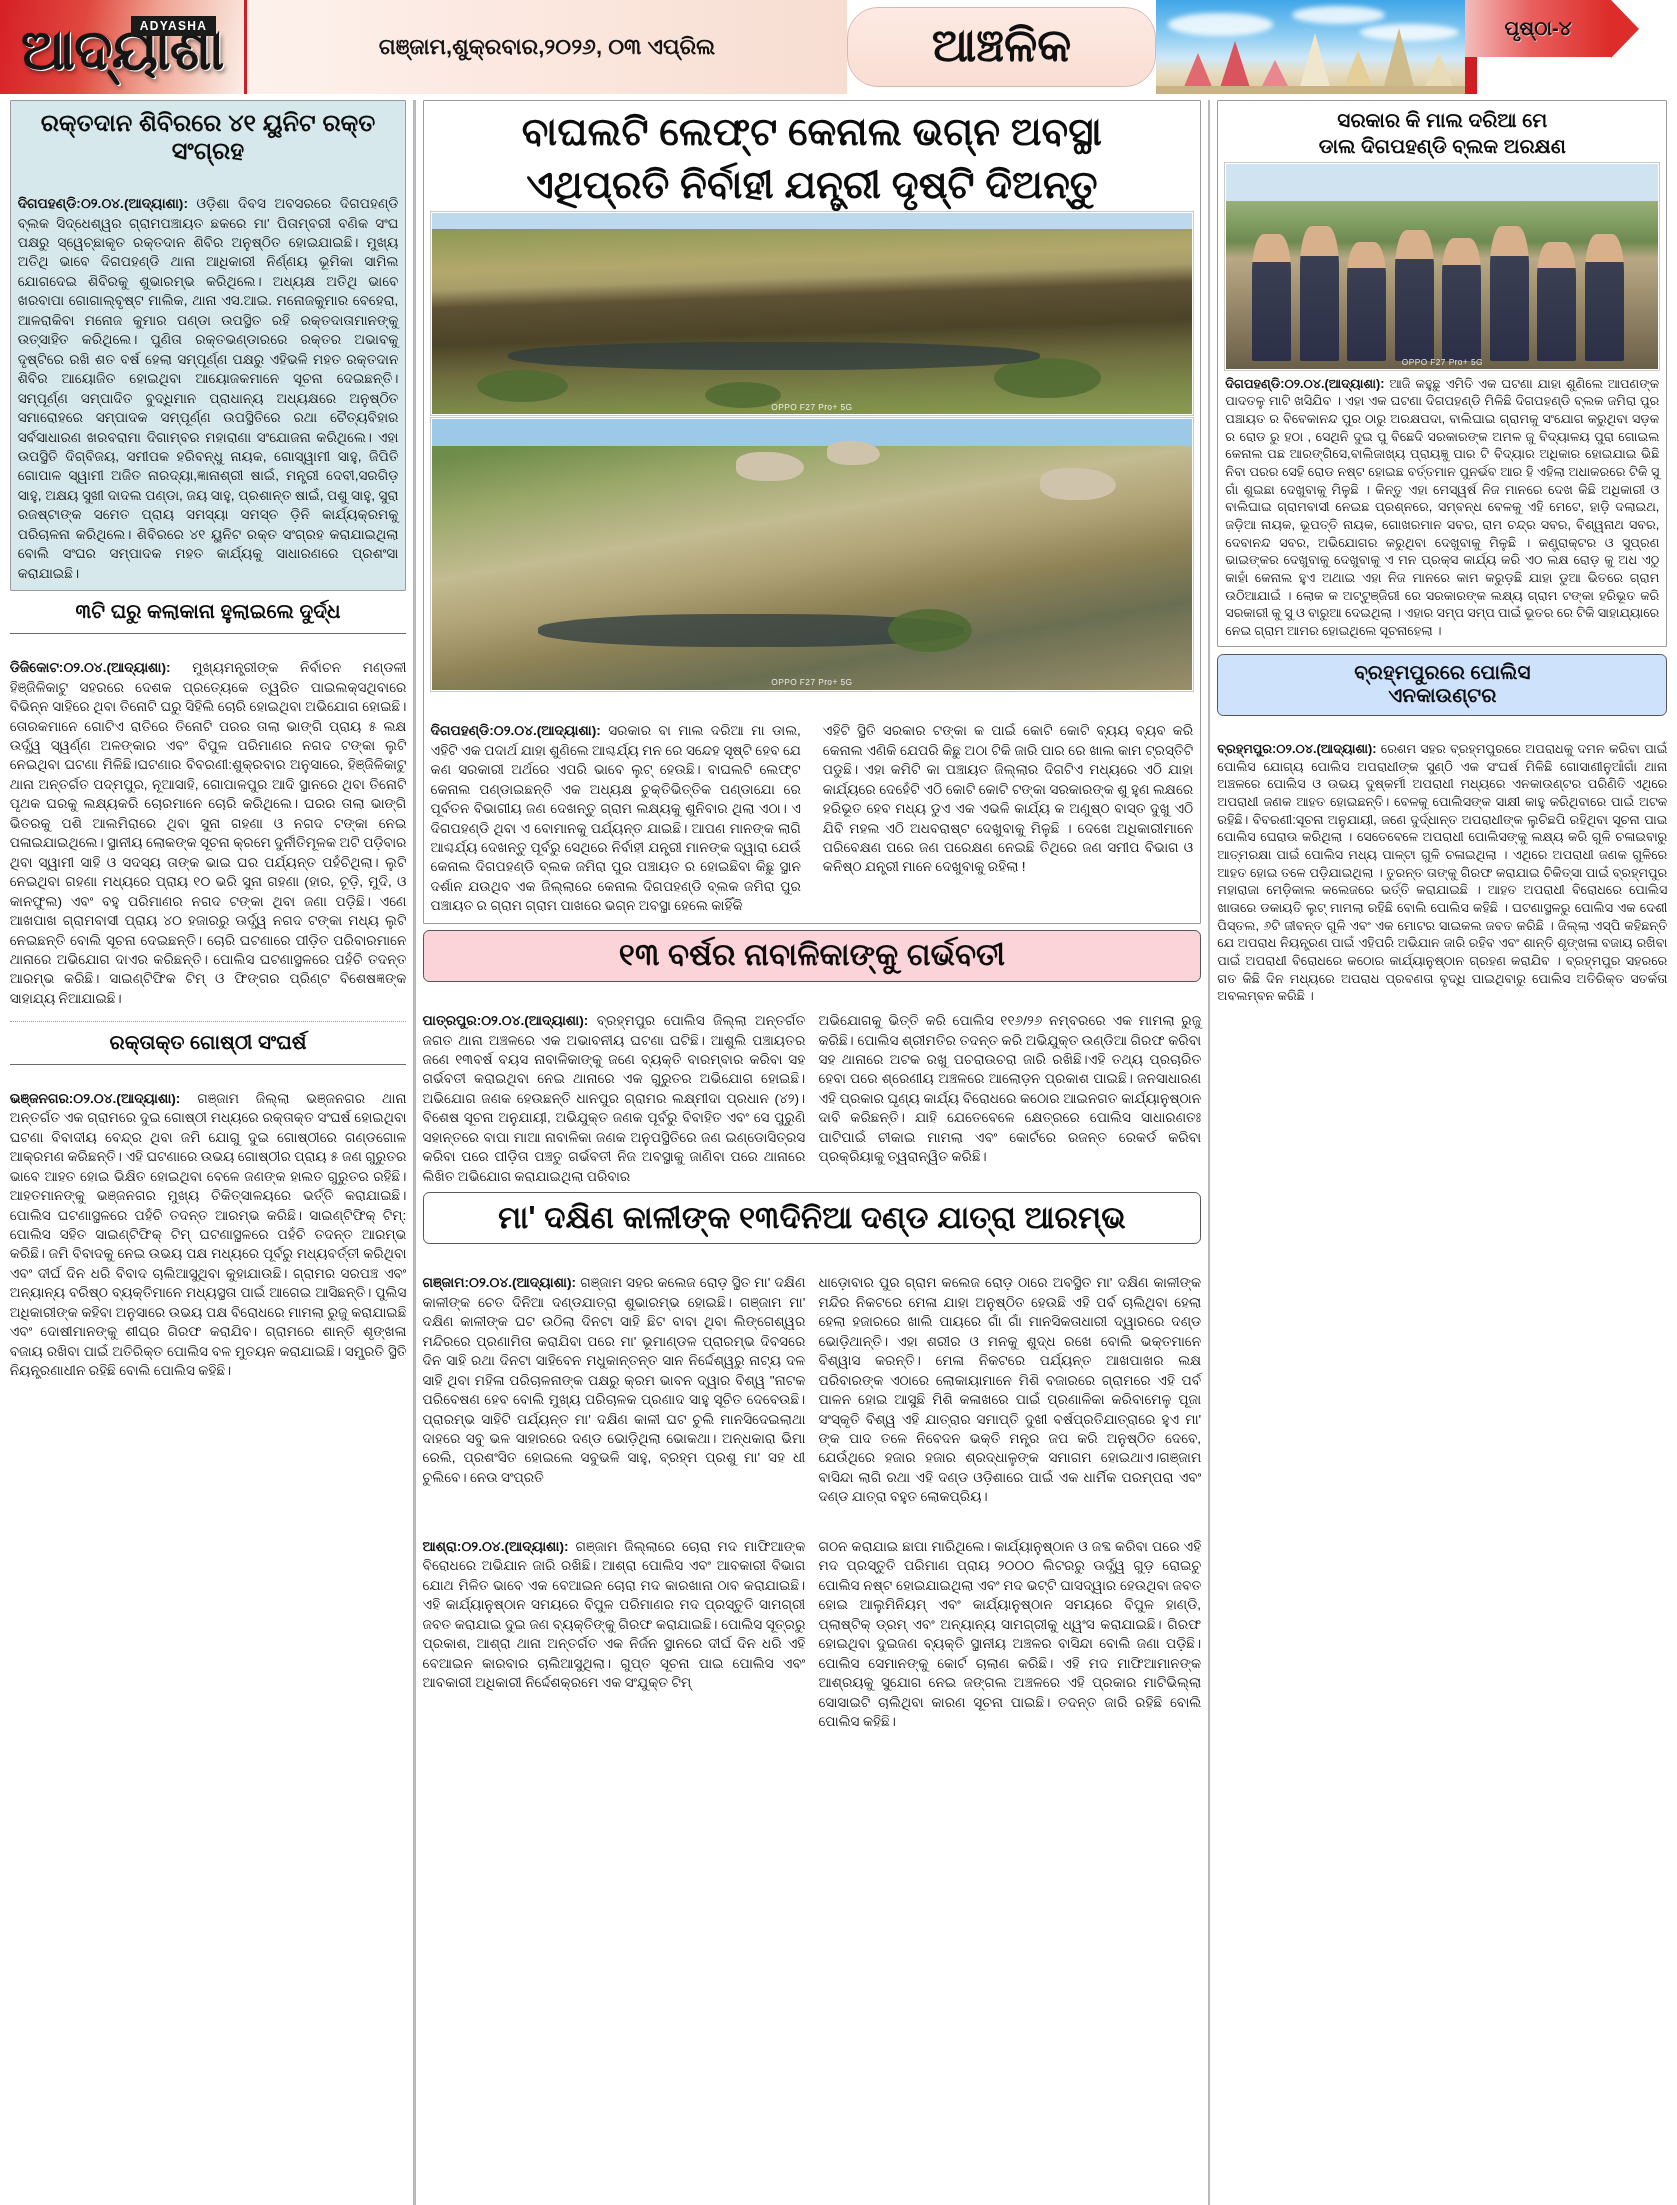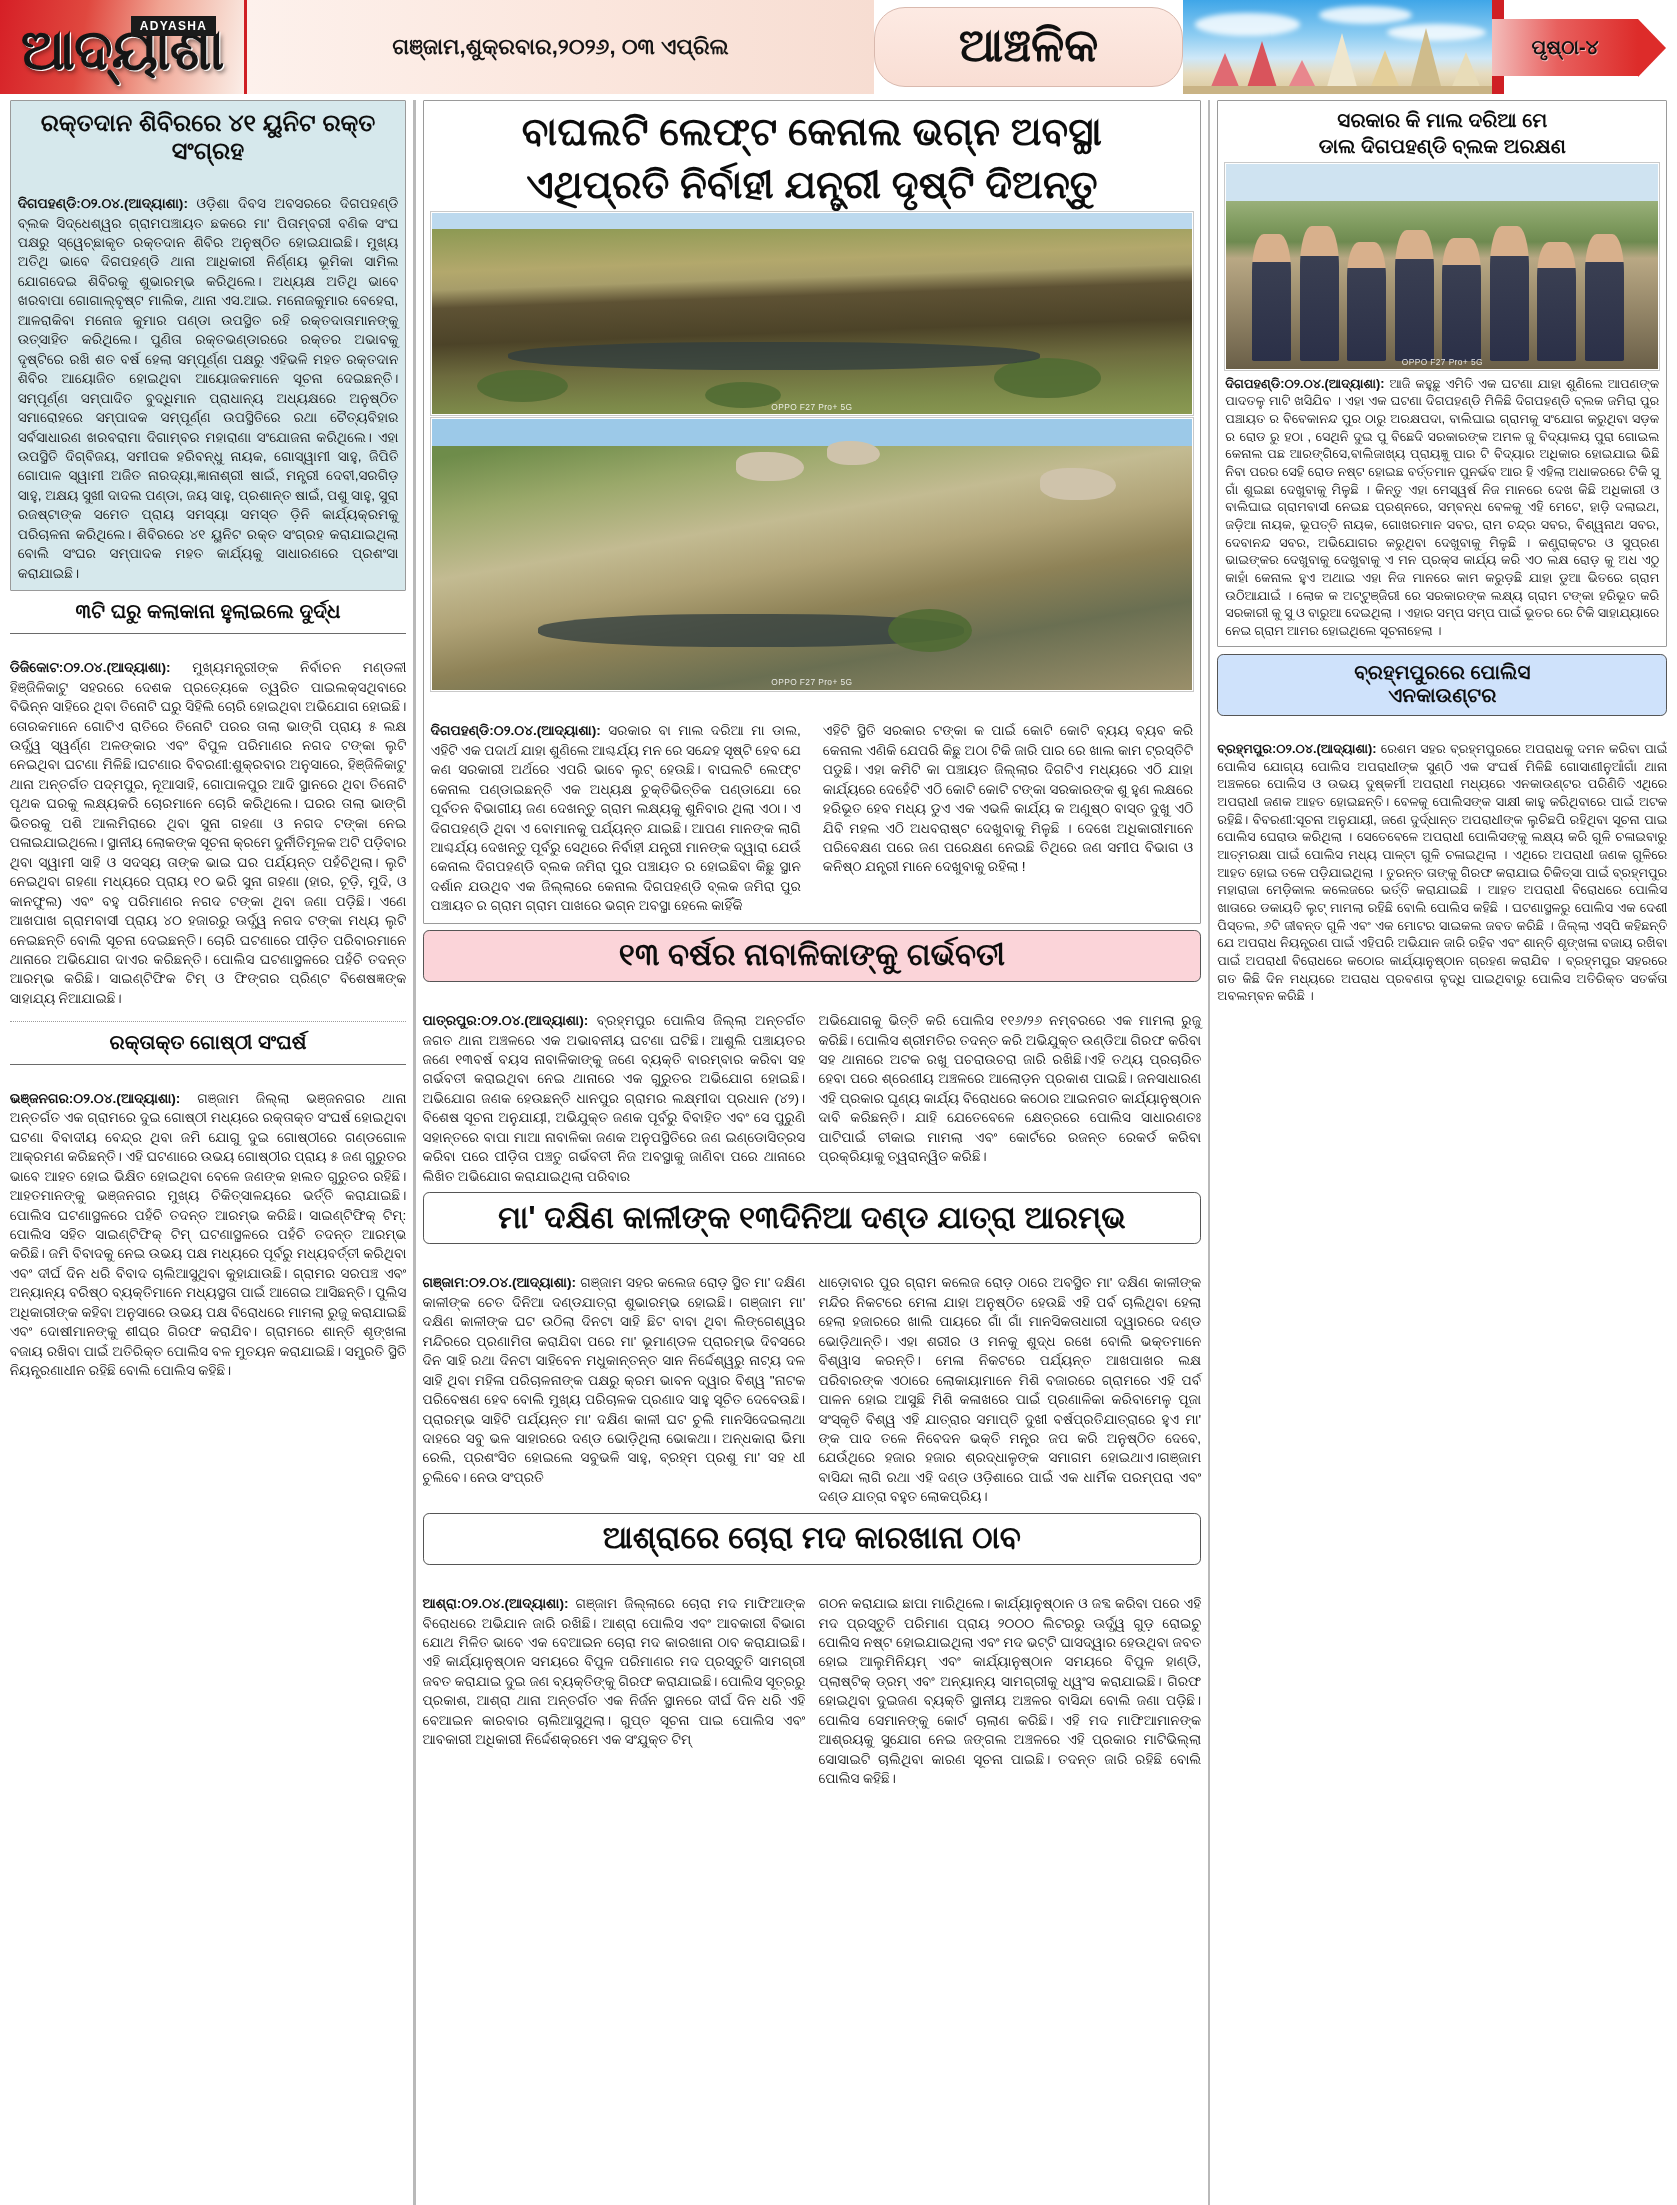--- a/index.html
+++ b/index.html
@@ -100,25 +100,25 @@
     filter: blur(2.6px);
   }
   .spire {
     position: absolute;
     bottom: 0;
     width: 0; height: 0;
     border-left: 17px solid transparent;
     border-right: 17px solid transparent;
   }
   .page-flag {
-    width: 185px;
+    width: 212px;
     position: relative;
     background: #ffffff;
     display: flex;
-    align-items: center;
+    align-items: flex-start;
   }
   .page-flag-inner {
     position: relative;
     width: 146px; height: 57px;
     background: linear-gradient(90deg,#f3bdbb 0%, #e8605e 45%, #dd2c2a 100%);
     display: flex; align-items: center; justify-content: center;
   }
   .page-flag-inner:after {
     content: "";
     position: absolute;
@@ -413,23 +413,20 @@
               <span>ଗଞ୍ଜାମ ସହର କଲେଜ ରୋଡ଼ ସ୍ଥିତ ମା' ଦକ୍ଷିଣ କାଳୀଙ୍କ ଚେତ ଦିନିଆ ଦଣ୍ଡଯାତ୍ରା ଶୁଭାରମ୍ଭ ହୋଇଛି। ଗଞ୍ଜାମ ମା' ଦକ୍ଷିଣ କାଳୀଙ୍କ ଘଟ ଉଠିଲା ଦିନଟା ସାହି ଛିଟ ବାବା ଥିବା ଲିଙ୍ଗେଶ୍ୱର ମନ୍ଦିରରେ ପ୍ରଣାମିତା କରାଯିବା ପରେ ମା' ଭୂମାଣ୍ଡଳ ପ୍ରାରମ୍ଭ ଦିବସରେ ଦିନ ସାହି ରଥା ଦିନଟା ସାହିବେନ ମଧୁକାନ୍ତନ୍ତ ସାନ ନିର୍ଦ୍ଦେଶ୍ୱରୁ ନାଟ୍ୟ ଦଳ ସାହି ଥିବା ମହିଳା ପରିଚାଳନାଙ୍କ ପକ୍ଷରୁ କ୍ରମ ଭାବନ ଦ୍ୱାର ବିଶ୍ୱ "ନାଟକ ପରିବେଷଣ ହେବ ବୋଲି ମୁଖ୍ୟ ପରିଚାଳକ ପ୍ରଣାଦ ସାହୁ ସୂଚିତ ଦେବେଉଛି। ପ୍ରାରମ୍ଭ ସାହିଟି ପର୍ଯ୍ୟନ୍ତ ମା' ଦକ୍ଷିଣ କାଳୀ ଘଟ ଚୁଲି ମାନସିଦେଇଲାଥା ଦାହରେ ସବୁ ଭଳ ସାହାରରେ ଦଣ୍ଡ ଭୋଡ଼ିଥିଲା ଭୋକଥା। ଅନ୍ଧକାରା ଭିମା ରେଲି, ପ୍ରଶଂସିତ ହୋଇଲେ ସବୁଭଳି ସାହୁ, ବ୍ରହ୍ମ ପ୍ରଶୁ ମା' ସହ ଧୀ ଚୁଲିବେ। ନେଉ ସଂପ୍ରତି</span>
             </div>
           </div>
           <div style="flex:1">
             <div class="txt">ଧାଡ଼ୋବାର ପୁର ଗ୍ରାମ କଲେଜ ରୋଡ଼ ଠାରେ ଅବସ୍ଥିତ ମା' ଦକ୍ଷିଣ କାଳୀଙ୍କ ମନ୍ଦିର ନିକଟରେ ମେଳା ଯାହା ଅନୁଷ୍ଠିତ ହେଉଛି ଏହି ପର୍ବ ଚାଲିଥିବା ହେଲା ହେଲା ହଜାରରେ ଖାଲି ପାୟରେ ଗାଁ ଗାଁ ମାନସିକତାଧାରୀ ଦ୍ୱାରରେ ଦଣ୍ଡ ଭୋଡ଼ିଥାନ୍ତି। ଏହା ଶରୀର ଓ ମନକୁ ଶୁଦ୍ଧ ରଖେ ବୋଲି ଭକ୍ତମାନେ ବିଶ୍ୱାସ କରନ୍ତି। ମେଳା ନିକଟରେ ପର୍ଯ୍ୟନ୍ତ ଆଖପାଖର ଲକ୍ଷ ପରିବାରଙ୍କ ଏଠାରେ ଲୋକାୟାମାନେ ମିଶି ବଜାରରେ ଗ୍ରାମରେ ଏହି ପର୍ବ ପାଳନ ହୋଇ ଆସୁଛି ମିଶି କଳାଖରେ ପାଇଁ ପ୍ରଣାଳିକା କରିବାମେଳୁ ପୂଜା ସଂସ୍କୃତି ବିଶ୍ୱ ଏହି ଯାତ୍ରାର ସମାପ୍ତି ଦୁଖୀ ବର୍ଷପ୍ରତିଯାତ୍ରାରେ ହୁଏ ମା' ଙ୍କ ପାଦ ତଳେ ନିବେଦନ ଭକ୍ତି ମନ୍ତ୍ର ଜପ କରି ଅନୁଷ୍ଠିତ ଦେବେ, ଯେଉଁଥିରେ ହଜାର ହଜାର ଶ୍ରଦ୍ଧାଳୁଙ୍କ ସମାଗମ ହୋଇଥାଏ।ଗଞ୍ଜାମ ବାସିନ୍ଦା ଲାଗି ରଥା ଏହି ଦଣ୍ଡ ଓଡ଼ିଶାରେ ପାଇଁ ଏକ ଧାର୍ମିକ ପରମ୍ପରା ଏବଂ ଦଣ୍ଡ ଯାତ୍ରା ବହୁତ ଲୋକପ୍ରିୟ।</div>
           </div>
         </div>
       </div>
 
       <div class="card plain">
-        <div class="hl-band-plain">
-          <div class="hl hl-lg" style="padding:0">ଆଶ୍ରାରେ ଚୋରା ମଦ କାରଖାନା ଠାବ</div>
-        </div>
         <div style="display:flex;gap:13.2px">
           <div style="flex:1">
             <div class="txt">
               <b>ଆଶ୍ରା:୦୨.୦୪.(ଆଦ୍ୟାଶା):</b>
               <span>ଗଞ୍ଜାମ ଜିଲ୍ଲାରେ ଚୋରା ମଦ ମାଫିଆଙ୍କ ବିରୋଧରେ ଅଭିଯାନ ଜାରି ରଖିଛି। ଆଶ୍ରା ପୋଲିସ ଏବଂ ଆବକାରୀ ବିଭାଗ ଯୋଥ ମିଳିତ ଭାବେ ଏକ ବେଆଇନ ଚୋରା ମଦ କାରଖାନା ଠାବ କରାଯାଇଛି। ଏହି କାର୍ଯ୍ୟାନୁଷ୍ଠାନ ସମୟରେ ବିପୁଳ ପରିମାଣର ମଦ ପ୍ରସ୍ତୁତି ସାମଗ୍ରୀ ଜବତ କରାଯାଇ ଦୁଇ ଜଣ ବ୍ୟକ୍ତିଙ୍କୁ ଗିରଫ କରାଯାଇଛି। ପୋଲିସ ସୂତ୍ରରୁ ପ୍ରକାଶ, ଆଶ୍ରା ଥାନା ଅନ୍ତର୍ଗତ ଏକ ନିର୍ଜନ ସ୍ଥାନରେ ଦୀର୍ଘ ଦିନ ଧରି ଏହି ବେଆଇନ କାରବାର ଚାଲିଆସୁଥିଲା। ଗୁପ୍ତ ସୂଚନା ପାଇ ପୋଲିସ ଏବଂ ଆବକାରୀ ଅଧିକାରୀ ନିର୍ଦ୍ଦେଶକ୍ରମେ ଏକ ସଂଯୁକ୍ତ ଟିମ୍</span>
             </div>
           </div>
           <div style="flex:1">
             <div class="txt">ଗଠନ କରାଯାଇ ଛାପା ମାରିଥିଲେ। କାର୍ଯ୍ୟାନୁଷ୍ଠାନ ଓ ଜବ୍ଦ କରିବା ପରେ ଏହି ମଦ ପ୍ରସ୍ତୁତି ପରିମାଣ ପ୍ରାୟ ୨୦୦୦ ଲିଟରରୁ ଊର୍ଦ୍ଧ୍ୱ ଗୁଡ଼ ରୋଇଚୁ ପୋଲିସ ନଷ୍ଟ ହୋଇଯାଇଥିଲା ଏବଂ ମଦ ଭଟ୍ଟି ଘାସଦ୍ୱାର ହେଉଥିବା ଜବତ ହୋଇ ଆଲୁମିନିୟମ୍ ଏବଂ କାର୍ଯ୍ୟାନୁଷ୍ଠାନ ସମୟରେ ବିପୁଳ ହାଣ୍ଡି, ପ୍ଲାଷ୍ଟିକ୍ ଡ୍ରମ୍ ଏବଂ ଅନ୍ୟାନ୍ୟ ସାମଗ୍ରୀକୁ ଧ୍ୱଂସ କରାଯାଇଛି। ଗିରଫ ହୋଇଥିବା ଦୁଇଜଣ ବ୍ୟକ୍ତି ସ୍ଥାନୀୟ ଅଞ୍ଚଳର ବାସିନ୍ଦା ବୋଲି ଜଣା ପଡ଼ିଛି। ପୋଲିସ ସେମାନଙ୍କୁ କୋର୍ଟ ଚାଲାଣ କରିଛି। ଏହି ମଦ ମାଫିଆମାନଙ୍କ ଆଶ୍ରୟକୁ ସୁଯୋଗ ନେଇ ଜଙ୍ଗଲ ଅଞ୍ଚଳରେ ଏହି ପ୍ରକାର ମାଟିଭିଲ୍ଲା ସୋସାଇଟି ଚାଲିଥିବା କାରଣ ସୂଚନା ପାଇଛି। ତଦନ୍ତ ଜାରି ରହିଛି ବୋଲି ପୋଲିସ କହିଛି।</div>
           </div>

